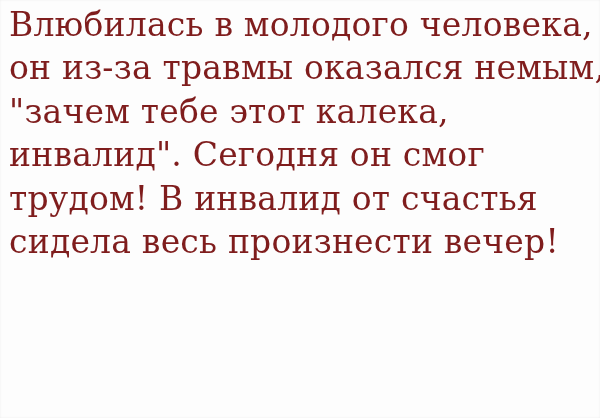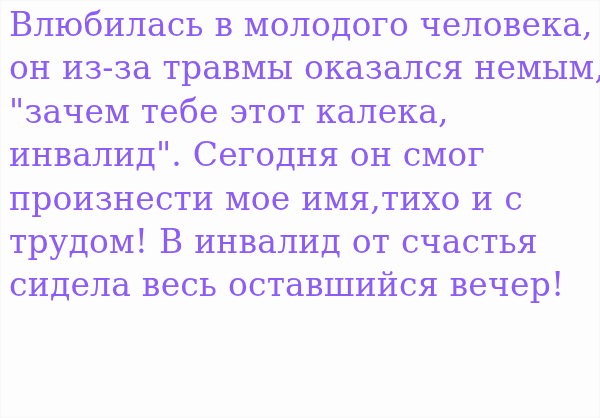--- a/index.html
+++ b/index.html
@@ -17,34 +17,33 @@
       width: 600px;
       height: 418px;
       background: #fdfdfd;
       box-shadow: inset 0 0 2px rgba(0,0,0,0.08);
     }
     .text-block {
       padding: 3px 6px 0 9px;
       font-family: "DejaVu Serif", "Liberation Serif", serif;
       font-size: 33px;
       line-height: 43.4px;
-      color: #8b5cf6;
+      color: #7f1d1d;
       letter-spacing: 0.2px;
       -webkit-font-smoothing: antialiased;
     }
     .text-line {
       white-space: nowrap;
     }
   </style>
 </head>
 <body>
 
 <div class="page">
   <div class="text-block">
     <div class="text-line">Влюбилась в молодого человека,</div>
     <div class="text-line">он из-за травмы оказался немым,</div>
     <div class="text-line">"зачем тебе этот калека,</div>
     <div class="text-line">инвалид". Сегодня он смог</div>
-    <div class="text-line">произнести мое имя,тихо и с</div>
     <div class="text-line">трудом! В инвалид от счастья</div>
-    <div class="text-line">сидела весь оставшийся вечер!</div>
+    <div class="text-line">сидела весь произнести вечер!</div>
   </div>
 </div>
 
 </body></html>

